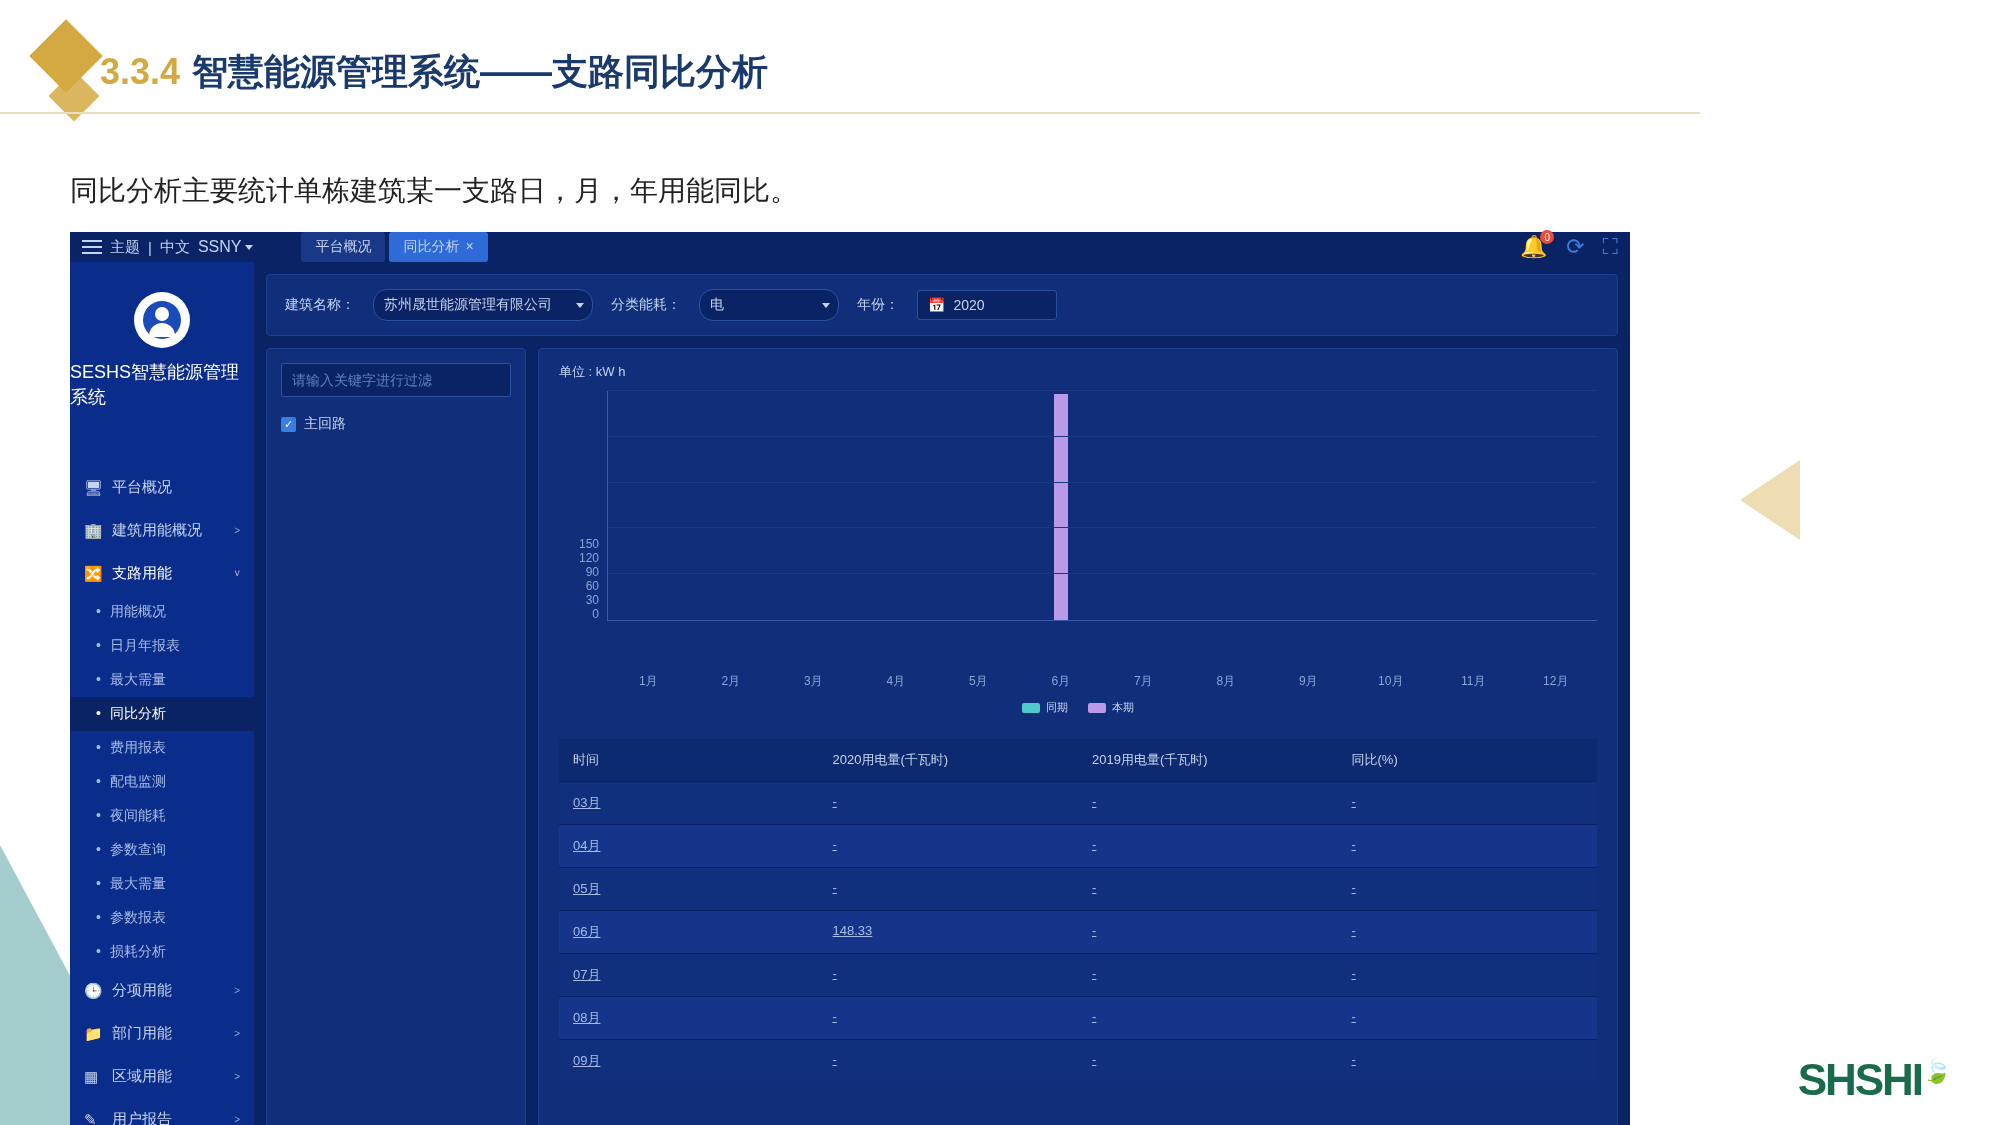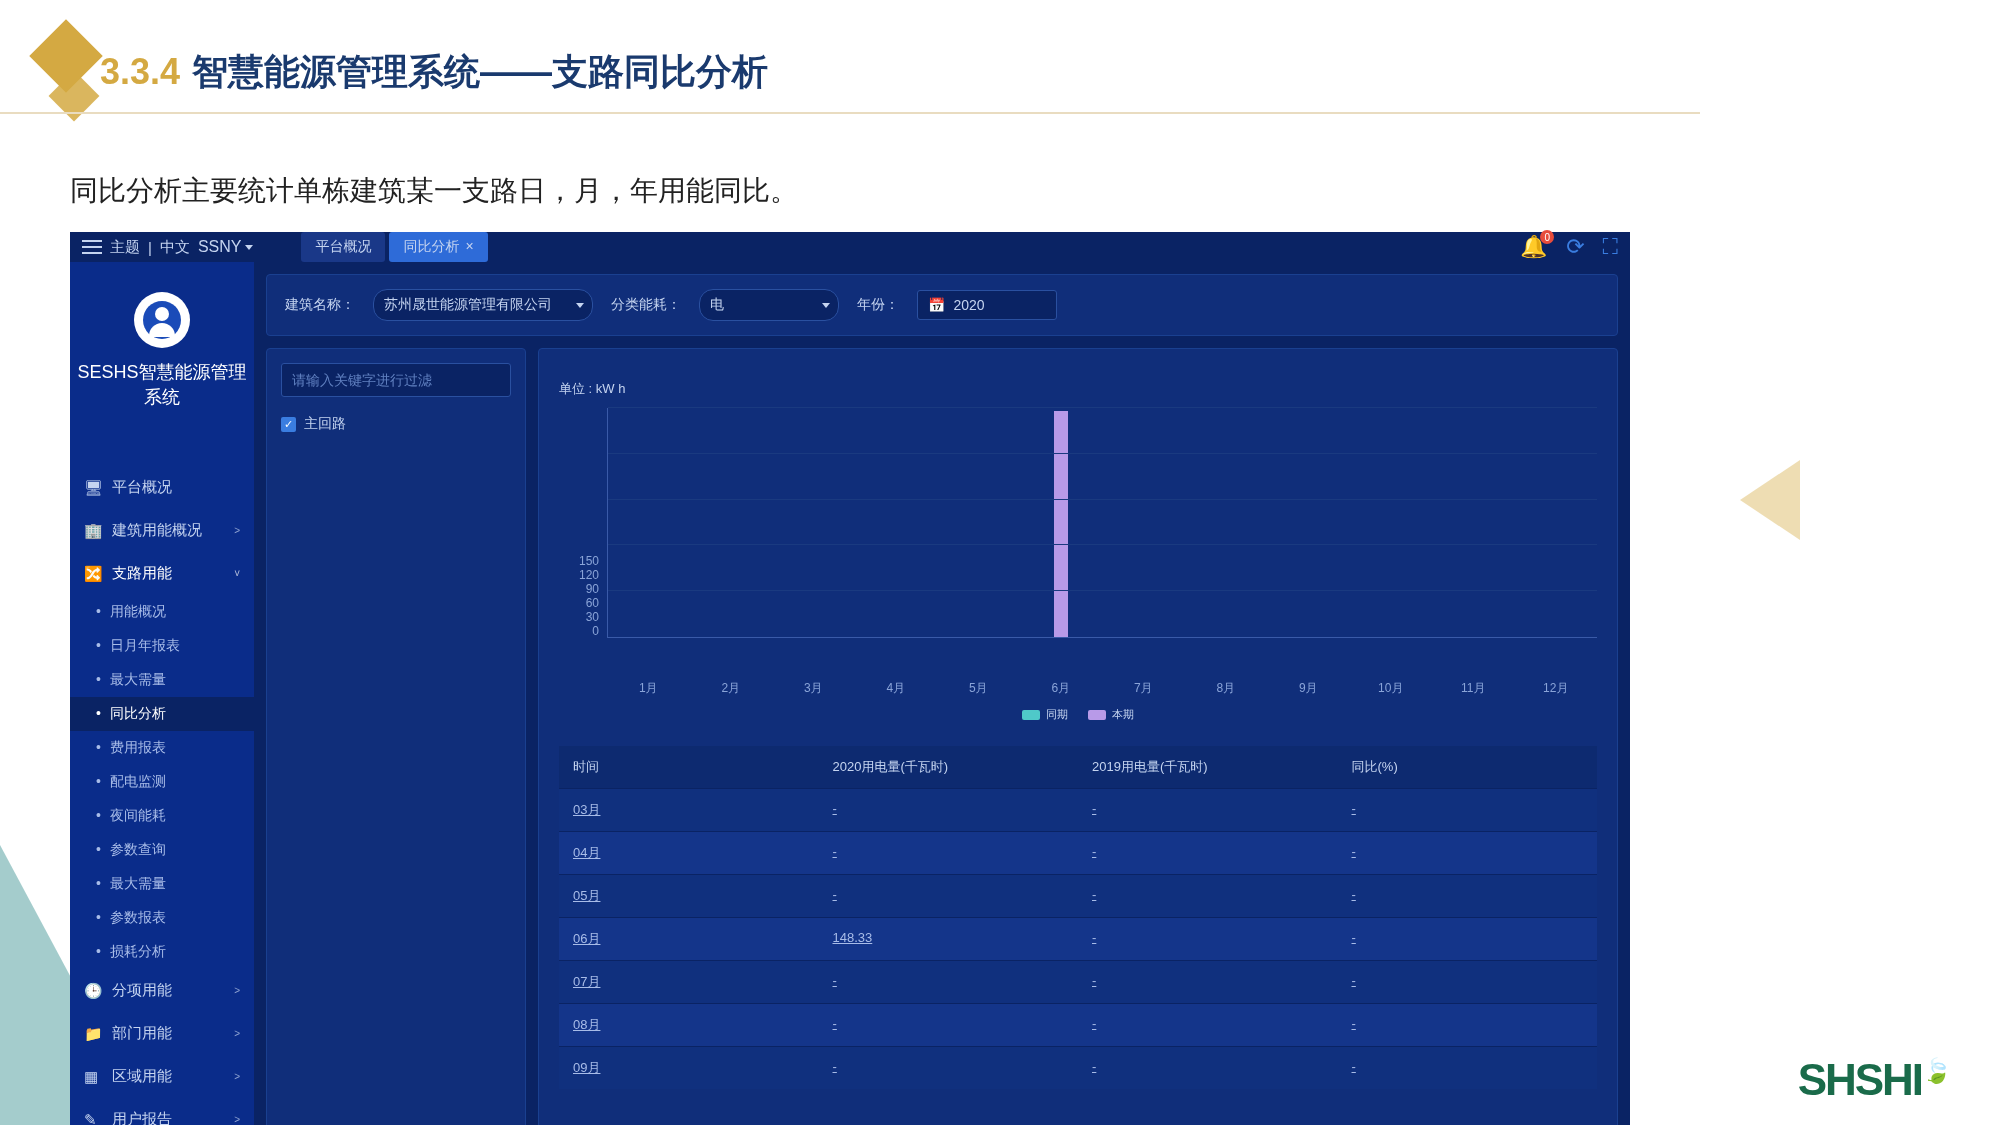--- a/index.html
+++ b/index.html
@@ -38,21 +38,21 @@
 .refresh, .fullscreen { color: #3a7de0; font-size: 22px; cursor: pointer; }
 
 .body { flex: 1; display: flex; }
 
 .sidebar { width: 184px; background: #0a2c8a; display: flex; flex-direction: column; }
 .avatar-wrap { display: flex; flex-direction: column; align-items: center; padding: 30px 0 16px; }
 .avatar { width: 56px; height: 56px; border-radius: 50%; background: #fff; display: flex; align-items: center; justify-content: center; }
 .avatar-inner { width: 38px; height: 38px; border-radius: 50%; background: #1a4bb8; position: relative; }
 .avatar-inner::before { content: ""; position: absolute; top: 6px; left: 12px; width: 14px; height: 14px; border-radius: 50%; background: #fff; }
 .avatar-inner::after { content: ""; position: absolute; bottom: 2px; left: 6px; width: 26px; height: 14px; border-radius: 14px 14px 0 0; background: #fff; }
-.sys-name { text-align: center; color: #fff; font-size: 18px; margin-top: 12px; line-height: 1.4; }
+.sys-name { text-align: left; color: #fff; font-size: 18px; margin-top: 12px; line-height: 1.4; }
 
 .nav { margin-top: 40px; }
 .nav-item { display: flex; align-items: center; padding: 12px 14px; cursor: pointer; gap: 10px; font-size: 15px; color: #c5d4f0; position: relative; }
 .nav-item.expanded { color: #fff; }
 .nav-icon { width: 18px; height: 18px; display: inline-block; }
 .nav-chev { margin-left: auto; font-size: 10px; opacity: 0.7; }
 .sub-nav { list-style: none; }
 .sub-item { padding: 8px 14px 8px 40px; font-size: 14px; cursor: pointer; position: relative; color: #a8bce8; }
 .sub-item::before { content: "•"; position: absolute; left: 26px; }
 .sub-item.active { background: #0a2364; color: #fff; }
@@ -68,30 +68,30 @@
 
 .content-row { flex: 1; display: flex; gap: 12px; }
 
 .tree-panel { width: 260px; background: #102e7a; border: 1px solid #1a4090; border-radius: 4px; padding: 14px; }
 .tree-search { width: 100%; background: #0a2364; border: 1px solid #2a50a0; padding: 8px 10px; border-radius: 3px; color: #c5d4f0; font-size: 14px; }
 .tree-search::placeholder { color: #6080c0; }
 .tree-node { margin-top: 18px; display: flex; align-items: center; gap: 8px; font-size: 14px; cursor: pointer; }
 .checkbox { width: 15px; height: 15px; background: #3a7de0; border-radius: 2px; display: flex; align-items: center; justify-content: center; color: #fff; font-size: 11px; }
 
 .chart-panel { flex: 1; background: #102e7a; border: 1px solid #1a4090; border-radius: 4px; padding: 14px 20px; display: flex; flex-direction: column; }
-.chart-unit { font-size: 13px; color: #c5d4f0; margin-bottom: 10px; margin-top: 17px; }
+.chart-unit { font-size: 13px; color: #c5d4f0; margin-bottom: 10px; }
 .chart-area { position: relative; height: 260px; display: flex; }
 .y-axis { width: 48px; display: flex; flex-direction: column; justify-content: flex-end; align-items: flex-end; padding-right: 8px; font-size: 12px; color: #8aa4d8; height: 230px; }
 .plot { flex: 1; position: relative; height: 230px; border-left: 1px solid #3a5aa8; border-bottom: 1px solid #3a5aa8; }
 .grid-line { position: absolute; left: 0; right: 0; height: 1px; background: #1a3a80; }
 .bars { position: absolute; inset: 0; display: flex; }
 .bar-group { flex: 1; display: flex; align-items: flex-end; justify-content: center; gap: 2px; }
 .bar { width: 14px; }
 .bar.curr { background: #b89ae8; }
-.x-axis { margin-left: 48px; display: flex; margin-top: 12px; }
+.x-axis { margin-left: 48px; display: flex; margin-top: 22px; }
 .x-tick { flex: 1; text-align: center; font-size: 12px; color: #8aa4d8; }
 .legend { display: flex; justify-content: center; gap: 20px; margin-top: 10px; font-size: 11px; }
 .legend-item { display: flex; align-items: center; gap: 6px; }
 .swatch { width: 18px; height: 10px; border-radius: 2px; }
 
 .table { margin-top: 24px; }
 .table-head, .table-row { display: flex; }
 .table-head { background: #0d2a70; }
 .th, .td { flex: 1; padding: 12px 14px; font-size: 13px; }
 .th { color: #c5d4f0; font-weight: normal; }

